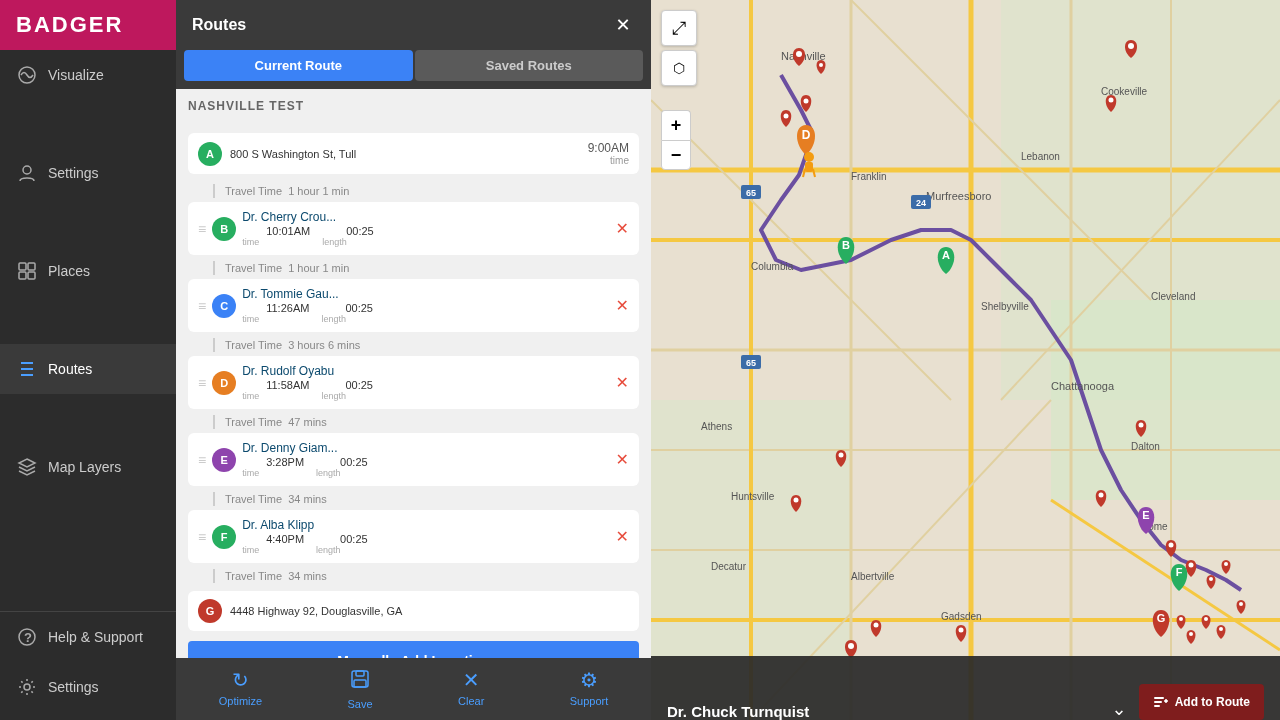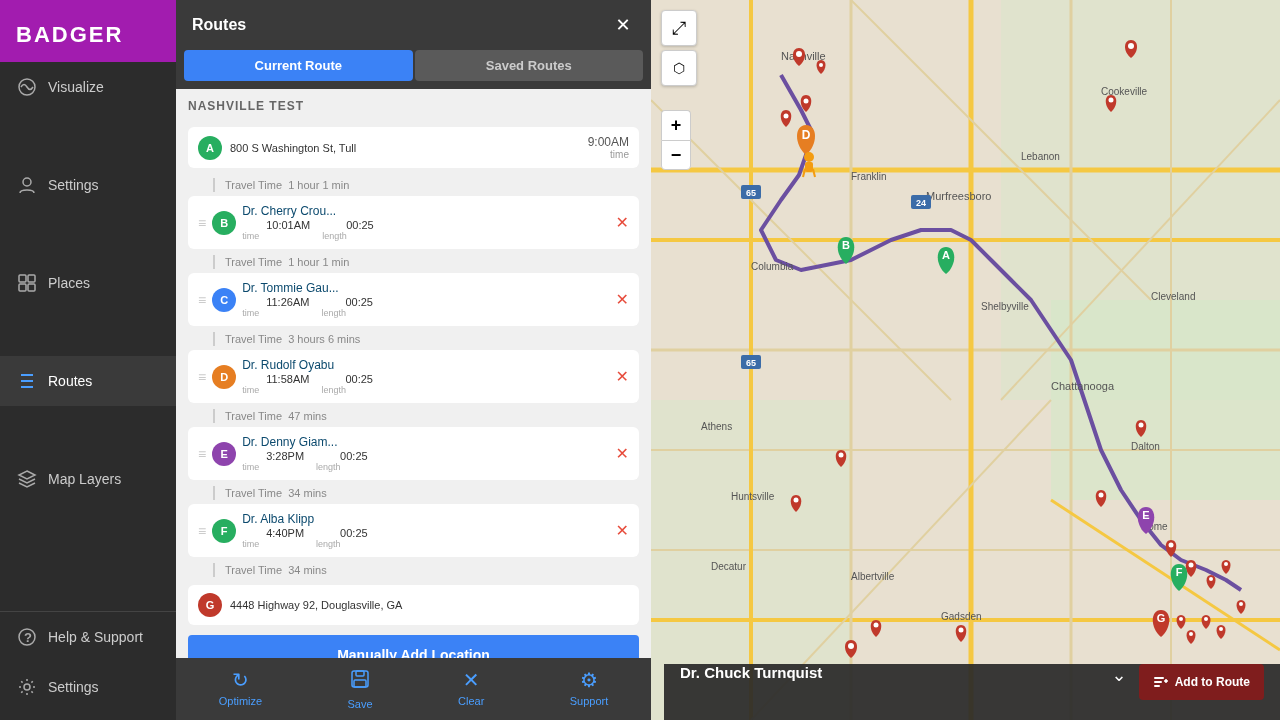--- a/index.html
+++ b/index.html
@@ -8,25 +8,25 @@
     
     .sidebar {
       width: 176px;
       background: #2c2c2c;
       height: 720px;
       display: flex;
       flex-direction: column;
       flex-shrink: 0;
     }
     .sidebar-logo {
-      background: #a21caf;
+      background: #be185d;
       padding: 14px 16px;
       display: flex;
-      align-items: flex-end;
-      height: 62px;
+      align-items: center;
+      height: 50px;
     }
     .sidebar-logo span {
       color: white;
       font-size: 22px;
       font-weight: 900;
       letter-spacing: 2px;
     }
     .sidebar-nav {
       flex: 1;
       display: flex;
@@ -116,21 +116,21 @@
     }
     .route-body {
       flex: 1;
       overflow-y: auto;
       padding: 10px 12px;
     }
     .route-title {
       font-size: 12px;
       font-weight: bold;
       color: #666;
-      margin-bottom: 14px;
+      margin-bottom: 20px;
       letter-spacing: 1px;
     }
     .start-stop {
       display: flex;
       align-items: center;
       background: white;
       border-radius: 6px;
       padding: 8px 10px;
       margin-bottom: 6px;
       gap: 8px;
@@ -332,26 +332,26 @@
       font-size: 18px;
       font-weight: bold;
     }
     .zoom-btn:first-child { border-radius: 4px 4px 0 0; border-bottom: none; }
     .zoom-btn:last-child { border-radius: 0 0 4px 4px; }
 
     
     .map-bottom-bar {
       position: absolute;
       bottom: 0;
-      left: 13px;
+      left: 0;
       right: 0;
-      height: 56px;
+      height: 64px;
       background: rgba(40,40,40,0.92);
       display: flex;
-      align-items: flex-start;
+      align-items: flex-end;
       padding: 0 16px;
       gap: 12px;
     }
     .doctor-info {
       flex: 1;
       color: white;
     }
     .doctor-name {
       font-size: 15px;
       font-weight: bold;

